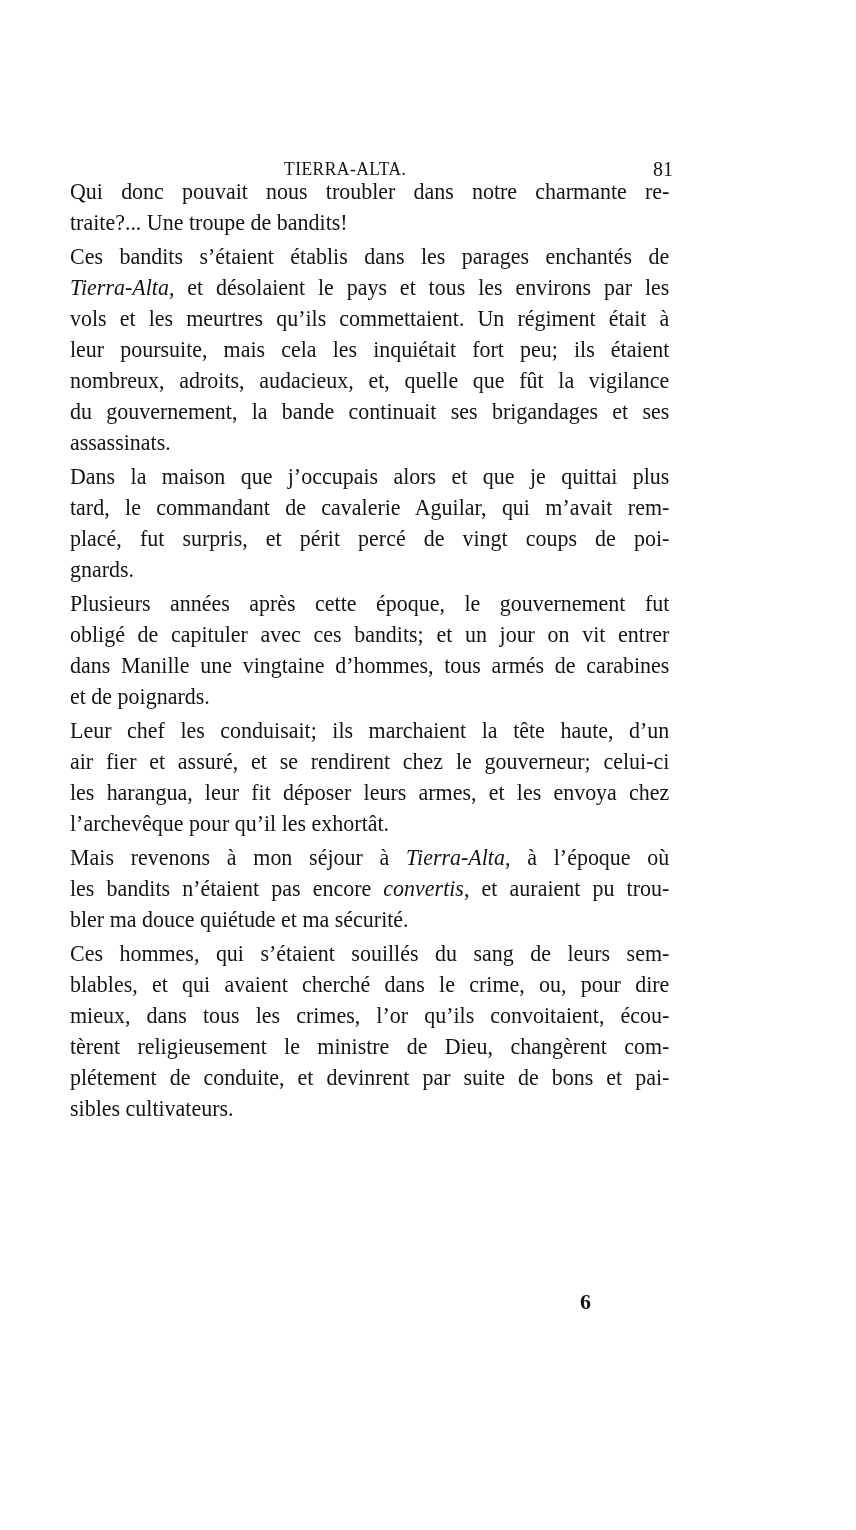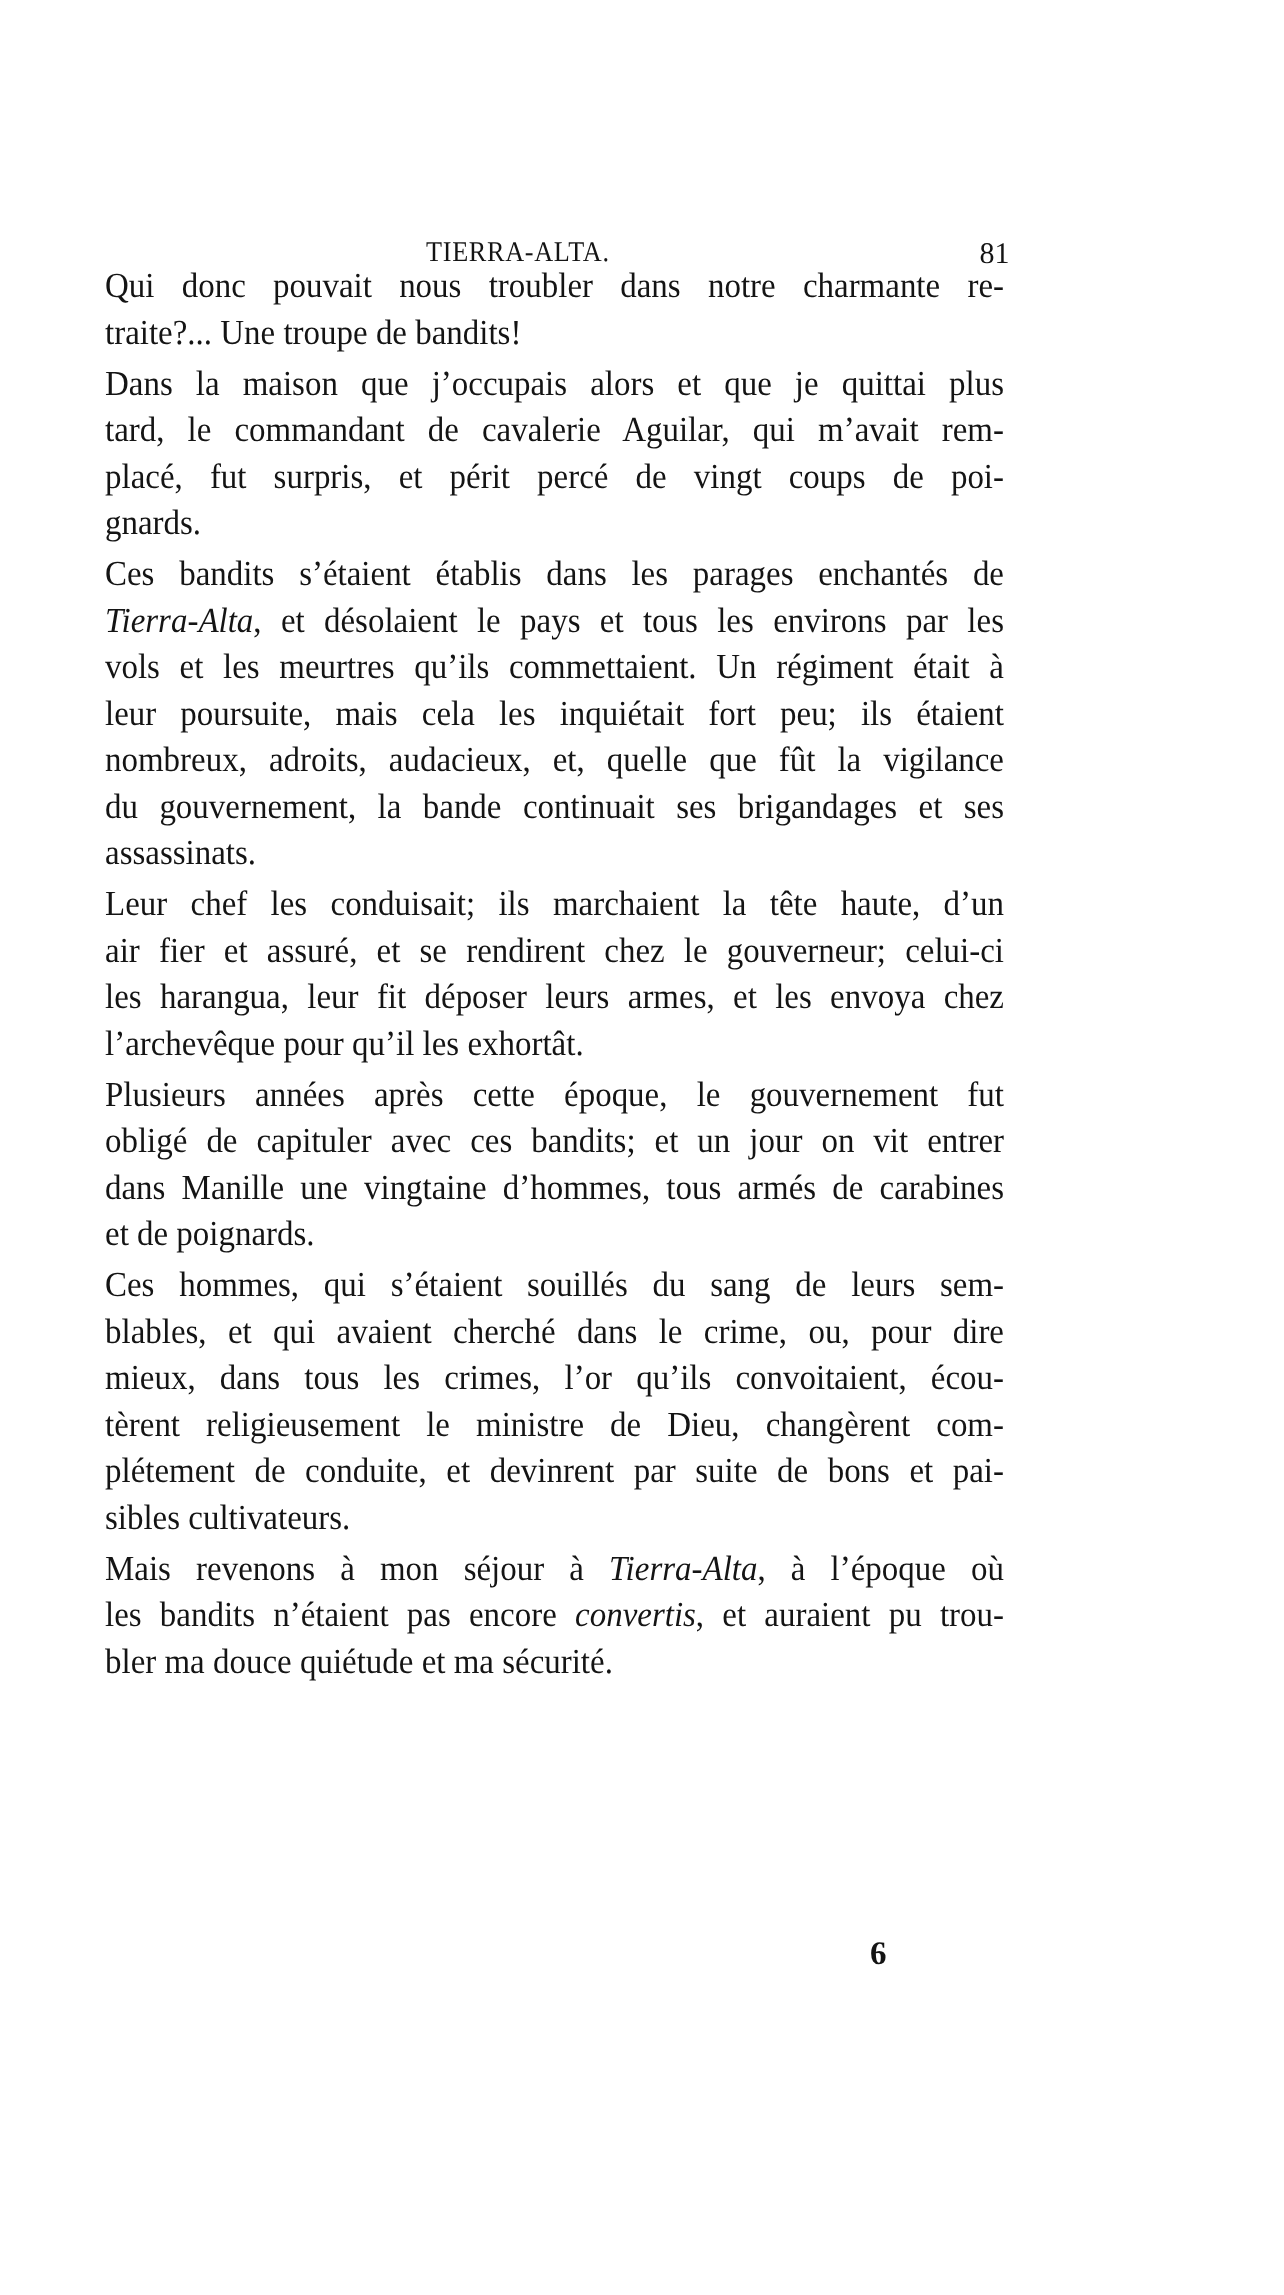--- a/index.html
+++ b/index.html
@@ -25,54 +25,54 @@
   <span class="running-title">TIERRA-ALTA.</span>
   <span class="page-number">81</span>
 </div>
 
 <div class="text" id="body-text">
     <div class="para">
       <div class="line"><span>Qui donc pouvait nous troubler dans notre charmante re-</span></div>
       <div class="line last"><span>traite?... Une troupe de bandits!</span></div>
     </div>
     <div class="para">
-      <div class="line"><span>Dans la maison que j’occupais alors et que je quittai plus</span></div>
-      <div class="line"><span>tard, le commandant de cavalerie Aguilar, qui m’avait rem-</span></div>
-      <div class="line"><span>placé, fut surpris, et périt percé de vingt coups de poi-</span></div>
-      <div class="line last"><span>gnards.</span></div>
-    </div>
-    <div class="para">
       <div class="line"><span>Ces bandits s’étaient établis dans les parages enchantés de</span></div>
       <div class="line"><em>Tierra-Alta</em><span>, et désolaient le pays et tous les environs par les</span></div>
       <div class="line"><span>vols et les meurtres qu’ils commettaient. Un régiment était à</span></div>
       <div class="line"><span>leur poursuite, mais cela les inquiétait fort peu; ils étaient</span></div>
       <div class="line"><span>nombreux, adroits, audacieux, et, quelle que fût la vigilance</span></div>
       <div class="line"><span>du gouvernement, la bande continuait ses brigandages et ses</span></div>
       <div class="line last"><span>assassinats.</span></div>
     </div>
     <div class="para">
+      <div class="line"><span>Dans la maison que j’occupais alors et que je quittai plus</span></div>
+      <div class="line"><span>tard, le commandant de cavalerie Aguilar, qui m’avait rem-</span></div>
+      <div class="line"><span>placé, fut surpris, et périt percé de vingt coups de poi-</span></div>
+      <div class="line last"><span>gnards.</span></div>
+    </div>
+    <div class="para">
+      <div class="line"><span>Plusieurs années après cette époque, le gouvernement fut</span></div>
+      <div class="line"><span>obligé de capituler avec ces bandits; et un jour on vit entrer</span></div>
+      <div class="line"><span>dans Manille une vingtaine d’hommes, tous armés de carabines</span></div>
+      <div class="line last"><span>et de poignards.</span></div>
+    </div>
+    <div class="para">
       <div class="line"><span>Leur chef les conduisait; ils marchaient la tête haute, d’un</span></div>
       <div class="line"><span>air fier et assuré, et se rendirent chez le gouverneur; celui-ci</span></div>
       <div class="line"><span>les harangua, leur fit déposer leurs armes, et les envoya chez</span></div>
       <div class="line last"><span>l’archevêque pour qu’il les exhortât.</span></div>
     </div>
     <div class="para">
-      <div class="line"><span>Plusieurs années après cette époque, le gouvernement fut</span></div>
-      <div class="line"><span>obligé de capituler avec ces bandits; et un jour on vit entrer</span></div>
-      <div class="line"><span>dans Manille une vingtaine d’hommes, tous armés de carabines</span></div>
-      <div class="line last"><span>et de poignards.</span></div>
+      <div class="line"><span>Mais revenons à mon séjour à </span><em>Tierra-Alta</em><span>, à l’époque où</span></div>
+      <div class="line"><span>les bandits n’étaient pas encore </span><em>convertis</em><span>, et auraient pu trou-</span></div>
+      <div class="line last"><span>bler ma douce quiétude et ma sécurité.</span></div>
     </div>
     <div class="para">
       <div class="line"><span>Ces hommes, qui s’étaient souillés du sang de leurs sem-</span></div>
       <div class="line"><span>blables, et qui avaient cherché dans le crime, ou, pour dire</span></div>
       <div class="line"><span>mieux, dans tous les crimes, l’or qu’ils convoitaient, écou-</span></div>
       <div class="line"><span>tèrent religieusement le ministre de Dieu, changèrent com-</span></div>
       <div class="line"><span>plétement de conduite, et devinrent par suite de bons et pai-</span></div>
       <div class="line last"><span>sibles cultivateurs.</span></div>
     </div>
-    <div class="para">
-      <div class="line"><span>Mais revenons à mon séjour à </span><em>Tierra-Alta</em><span>, à l’époque où</span></div>
-      <div class="line"><span>les bandits n’étaient pas encore </span><em>convertis</em><span>, et auraient pu trou-</span></div>
-      <div class="line last"><span>bler ma douce quiétude et ma sécurité.</span></div>
-    </div>
   </div>
 
 <div class="sig">6</div>
 
 </body></html>

